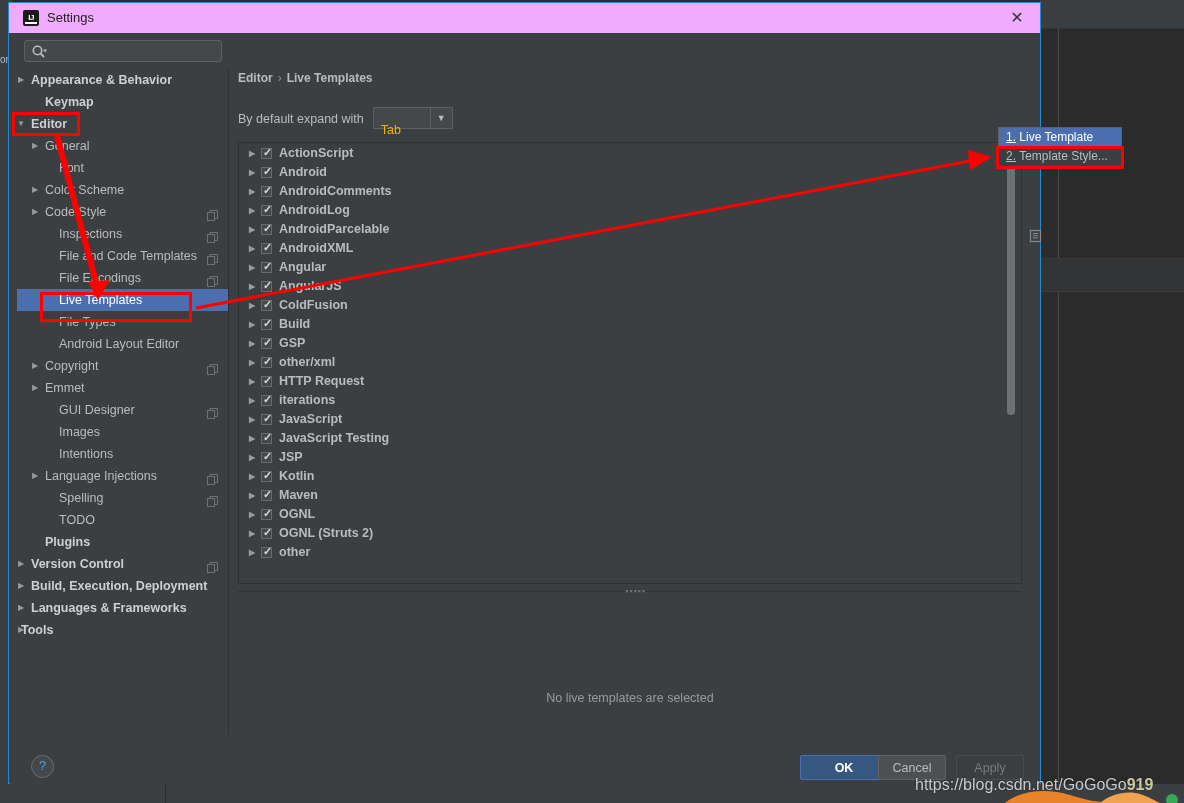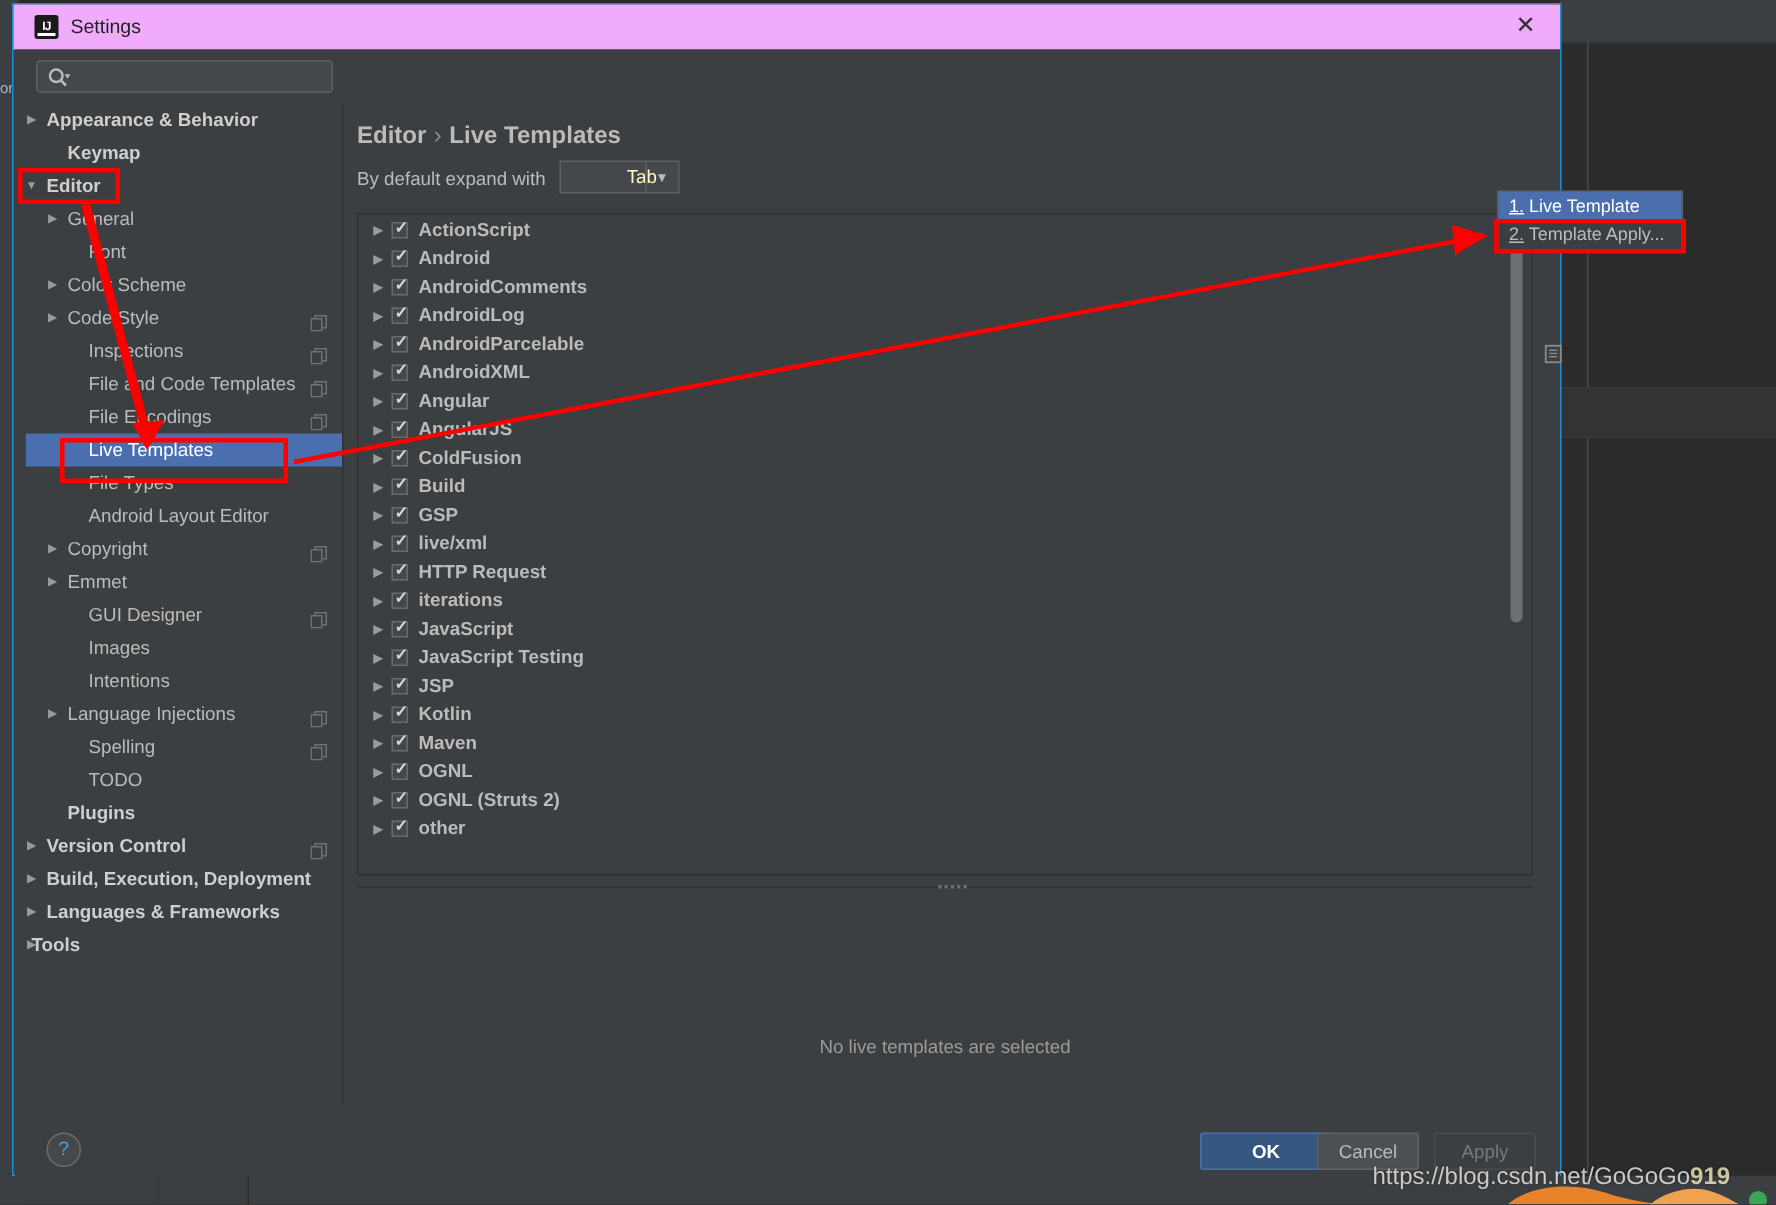--- a/index.html
+++ b/index.html
@@ -107,31 +107,31 @@
   .tree-item.sel .lbl { color:#ffffff; }
   .tree-item .cfgicon {
     position:absolute; right:10px; top:5px; width:11px; height:11px;
     opacity:.55;
   }
   .tree-divider { position:absolute; left:218px; top:36px; width:1px; height:666px; background:#2f3133; }
 
   
   .content { position:absolute; left:219px; top:36px; width:811px; height:666px; }
   .breadcrumb {
-    position:absolute; left:9px; top:13px; font-size:16px; font-weight:bold; color:#bbbbbb;
+    position:absolute; left:9px; top:2px; font-size:12px; font-weight:bold; color:#bbbbbb;
   }
   .bc-sep { color:#8d8d8d; font-weight:normal; padding:0 5px; }
   .expand-row { position:absolute; left:9px; top:38px; height:24px; }
   .expand-label { float:left; font-size:12.5px; color:#bbbbbb; line-height:24px; }
   .expand-combo {
     float:left; margin-left:9px; width:80px; height:22px;
     background:#45484a; border:1px solid #5e6060; box-sizing:border-box;
     position:relative; cursor:pointer;
   }
-  .expand-combo .val { position:absolute; left:7px; top:0; line-height:20px; font-size:12.5px; color:#fef9c3;margin-left:37px; }
+  .expand-combo .val { position:absolute; left:7px; top:12px; line-height:20px; font-size:12.5px; color:#eab308; }
   .expand-combo .arrowbox {
     position:absolute; right:0; top:0; width:21px; height:20px;
     border-left:1px solid #5e6060; text-align:center; line-height:20px;
     font-size:9px; color:#bbbbbb;
   }
 
   
   .list-panel {
     position:absolute; left:9px; top:73px; width:784px; height:442px;
     background:#3c3f41; border:1px solid #2f3133; box-sizing:border-box;
@@ -495,21 +495,21 @@
                 <span class="cb">
                   <span class="tick">✓</span>
                 </span>
                 <span class="name">GSP</span>
               </div>
               <div class="row">
                 <span class="arrow">▶</span>
                 <span class="cb">
                   <span class="tick">✓</span>
                 </span>
-                <span class="name">live/xml</span>
+                <span class="name">other/xml</span>
               </div>
               <div class="row">
                 <span class="arrow">▶</span>
                 <span class="cb">
                   <span class="tick">✓</span>
                 </span>
                 <span class="name">HTTP Request</span>
               </div>
               <div class="row">
                 <span class="arrow">▶</span>
@@ -617,21 +617,21 @@
       <div class="help-btn">?</div>
       <div class="btn btn-ok">OK</div>
       <div class="btn btn-cancel">Cancel</div>
       <div class="btn btn-apply">Apply</div>
     </div>
 
   </div>
 
   <div class="popup" id="add-menu">
       <div class="popup-item active"><span class="mn">1.</span><span> Live Template</span></div>
-      <div class="popup-item"><span class="mn">2.</span><span> Template Apply...</span></div>
+      <div class="popup-item"><span class="mn">2.</span><span> Template Style...</span></div>
     </div>
 
   <div class="ann rbox ann-editor"></div>
   <div class="ann rbox ann-live"></div>
   <div class="ann rbox ann-group"></div>
 
   <svg class="ann ann-svg">
 
     <line x1="57" y1="136" x2="98" y2="290" stroke="#ff0000" stroke-width="6"></line>
     <polygon points="98,300 88,282 110,280" fill="#ff0000"></polygon>

